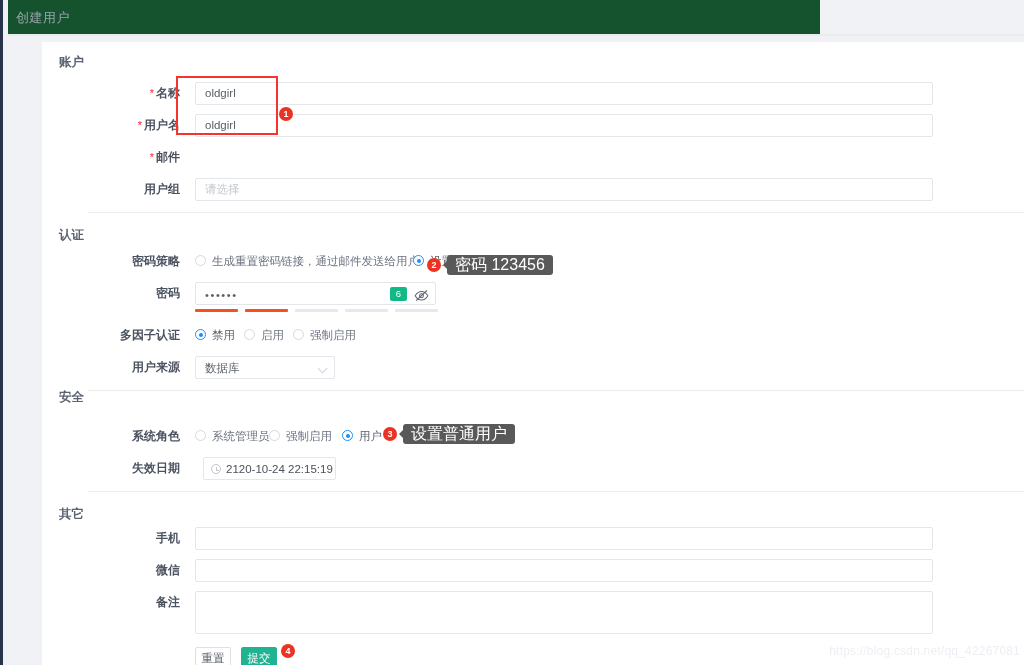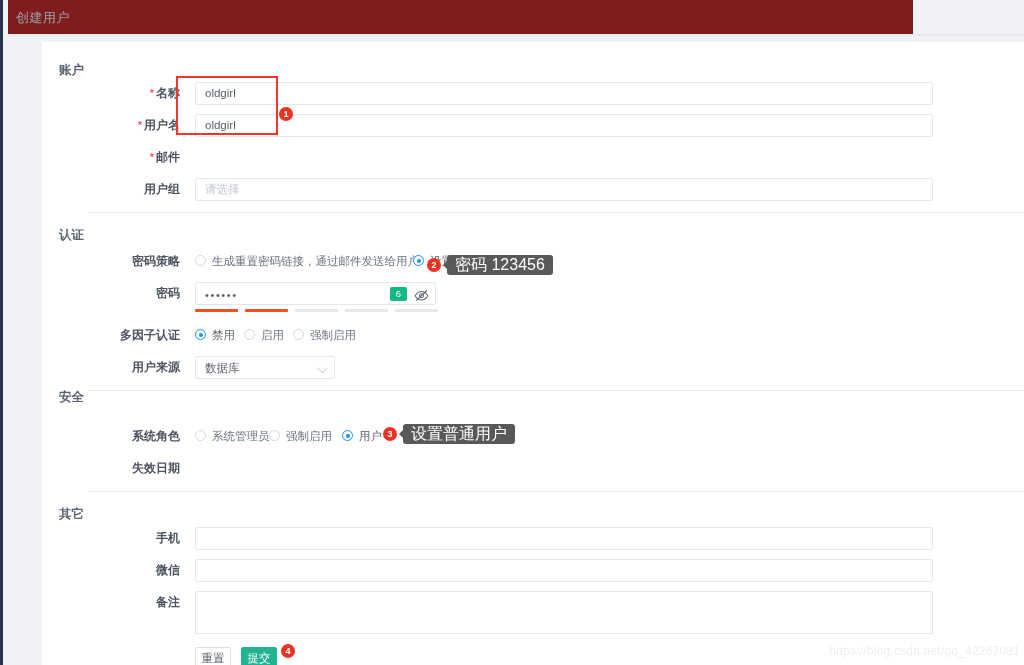--- a/index.html
+++ b/index.html
@@ -19,22 +19,22 @@
     position: absolute; left: 0; top: 0; width: 3px; height: 665px;
     background: #28344a;
   }
   .side-strip-b {
     position: absolute; left: 3px; top: 0; width: 5px; height: 665px;
     background: #f0f2f5;
   }
 
   
   .page-header {
-    position: absolute; left: 8px; top: 0; width: 905px; height: 34px;
-    background: #7f1d1d;
+    position: absolute; left: 8px; top: 0; width: 812px; height: 34px;
+    background: #14532d;
   }
   .page-header .title {
     position: absolute; left: 8px; top: 9px;
     font-size: 13px; color: #9aa3ae; letter-spacing: .5px;
     white-space: nowrap;
   }
   .header-shadow {
     position: absolute; left: 8px; top: 34px; width: 1016px; height: 3px;
     background: linear-gradient(to bottom, rgba(0,0,0,.045), rgba(0,0,0,0));
   }
@@ -203,21 +203,21 @@
   <div class="side-strip"></div>
   <div class="side-strip-b"></div>
 
   <div class="page-header">
     <div class="title">创建用户</div>
   </div>
   <div class="header-shadow"></div>
 
   <div class="card">
 
-    <div class="section-title" style="left:17px; top:20px;">账户</div>
+    <div class="section-title" style="left:17px; top:12px;">账户</div>
 
     <div class="row" style="left:60px; top:40px; width:78px;">
       <div class="lbl"><span class="req-star">*</span><span>名称</span></div>
     </div>
     <div class="fld" style="left:153px; top:40px; width:738px;">oldgirl</div>
 
     <div class="row" style="left:52px; top:72px; width:86px;">
       <div class="lbl"><span class="req-star">*</span><span>用户名</span></div>
     </div>
     <div class="fld" style="left:153px; top:72px; width:738px;">oldgirl</div>
@@ -317,20 +317,24 @@
       </div>
       <div class="radio on" style="left:147px;">
         <span class="dot"></span>
         <span class="rl">用户</span>
       </div>
     </div>
 
     <div class="row" style="left:42px; top:415px; width:96px;">
       <div class="lbl">失效日期</div>
     </div>
+    <div class="date-box" style="left:161px; top:415px;">
+      <span class="clock"></span>
+      <span class="date-val">2120-10-24 22:15:19</span>
+    </div>
 
     <div class="divider" style="top:449px;"></div>
 
     <div class="section-title" style="left:17px; top:464px;">其它</div>
 
     <div class="row" style="left:60px; top:485px; width:78px;">
       <div class="lbl">手机</div>
     </div>
     <div class="fld" style="left:153px; top:485px; width:738px;"></div>
 

